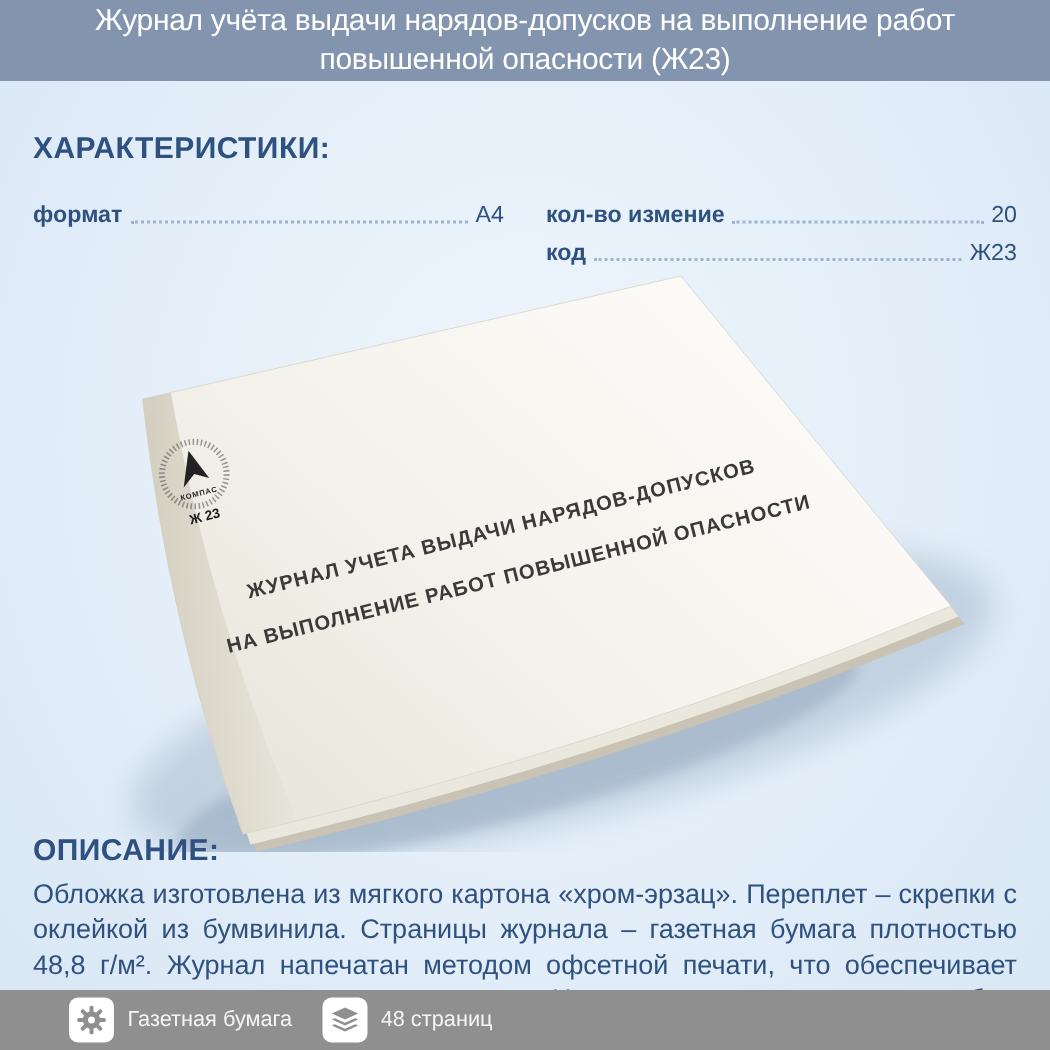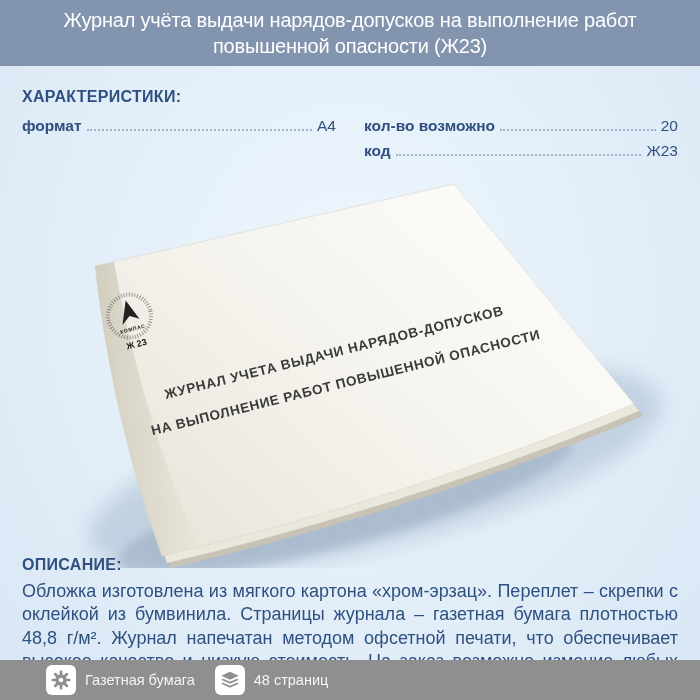--- a/index.html
+++ b/index.html
@@ -6,30 +6,30 @@
   body{
     width:700px;height:700px;overflow:hidden;
     font-family:"Liberation Sans", sans-serif;
   }
   .page{
     position:relative;width:700px;height:700px;
     background:radial-gradient(ellipse at 50% 42%, #eef6fd 0%, #e4eff9 48%, #d8e6f4 100%);
   }
   
   .header{
-    position:absolute;top:0;left:0;right:0;height:66px;
+    position:absolute;top:0;left:0;right:0;height:54px;
     background:#8394ae;color:#ffffff;
     display:flex;align-items:center;justify-content:center;text-align:center;
   }
   .header-title{font-size:20px;line-height:1.3;font-weight:400;max-width:600px;letter-spacing:-0.2px;}
   
   .chars{position:absolute;top:88px;left:22px;right:22px;}
-  .section-heading{margin:0;font-size:16px;font-weight:700;color:#2f5180;letter-spacing:0.3px;}
+  .section-heading{margin:0;font-size:20px;font-weight:700;color:#2f5180;letter-spacing:0.3px;}
   .char-cols{display:flex;gap:28px;margin-top:11px;}
-  .char-col{flex:1;min-width:0;}
+  .char-col{flex:1;min-width:0;margin-top:13px;}
   .char-row{display:flex;align-items:flex-end;font-size:15.5px;color:#2f5180;margin-bottom:7px;}
   .char-label{font-weight:700;white-space:nowrap;}
   .char-dots{flex:1;border-bottom:2px dotted #9fb4cb;margin:0 5px 4px 5px;min-width:20px;}
   .char-value{white-space:nowrap;}
   
   .book-svg{position:absolute;top:168px;left:0;}
   
   .desc{position:absolute;top:556px;left:22px;right:22px;}
   .desc p{margin:6px 0 0;font-size:18px;line-height:1.3;color:#2f5180;text-align:justify;}
   
@@ -58,21 +58,21 @@
     <div class="char-cols">
       <div class="char-col">
         <div class="char-row">
           <span class="char-label">формат</span>
           <span class="char-dots"></span>
           <span class="char-value">А4</span>
         </div>
       </div>
       <div class="char-col">
         <div class="char-row">
-          <span class="char-label">кол-во возможно</span>
+          <span class="char-label">кол-во измение</span>
           <span class="char-dots"></span>
           <span class="char-value">20</span>
         </div>
         <div class="char-row">
           <span class="char-label">код</span>
           <span class="char-dots"></span>
           <span class="char-value">Ж23</span>
         </div>
       </div>
     </div>

